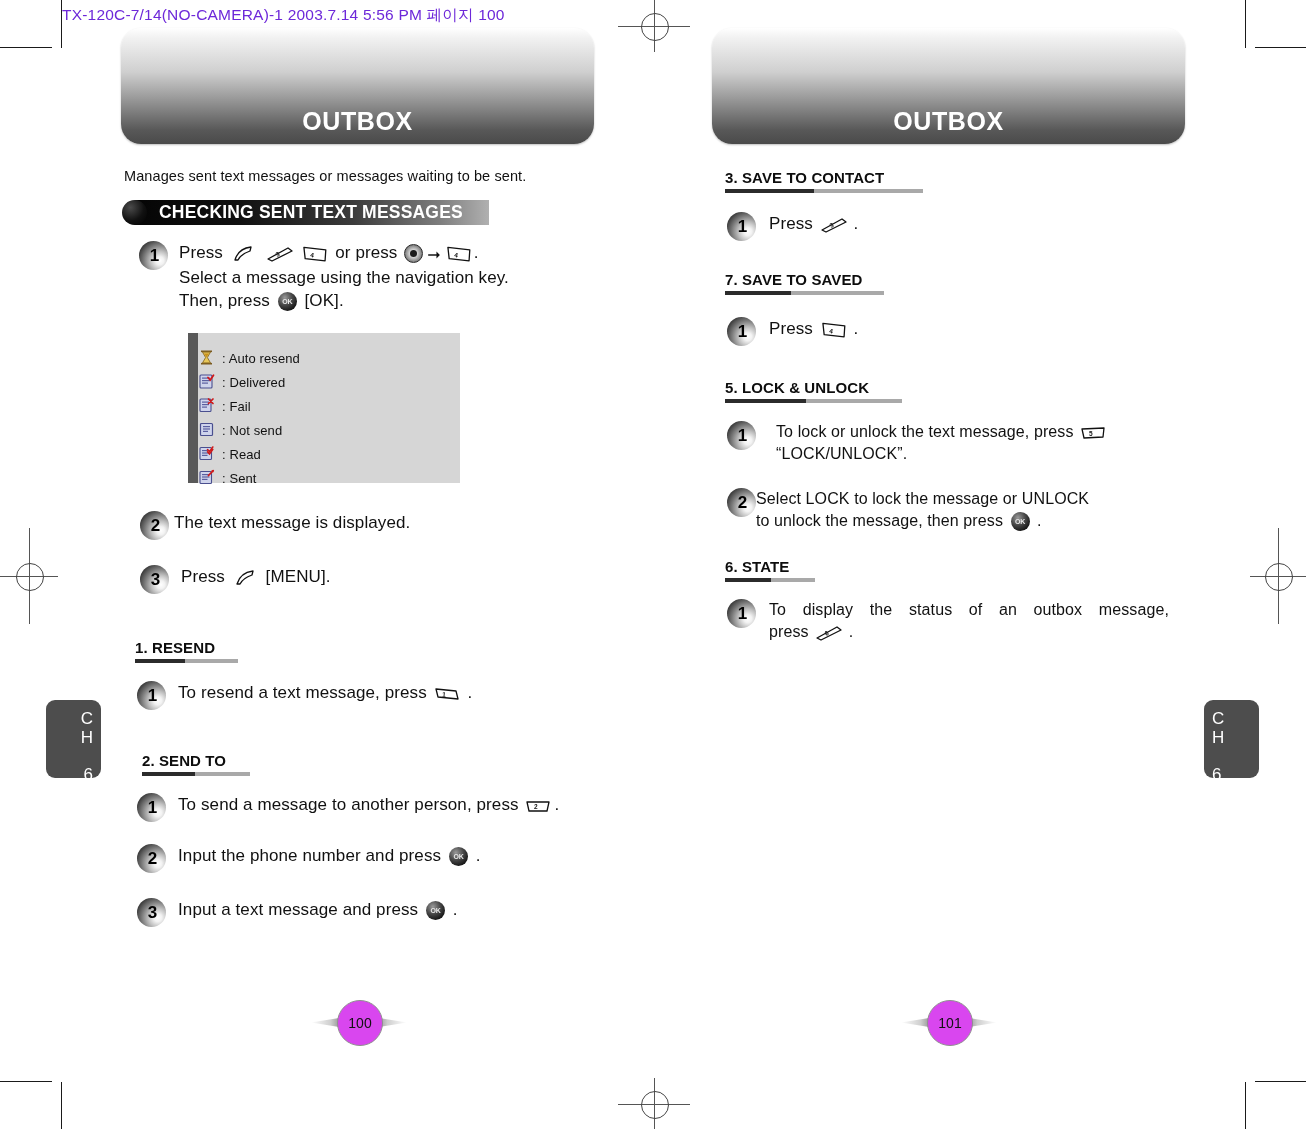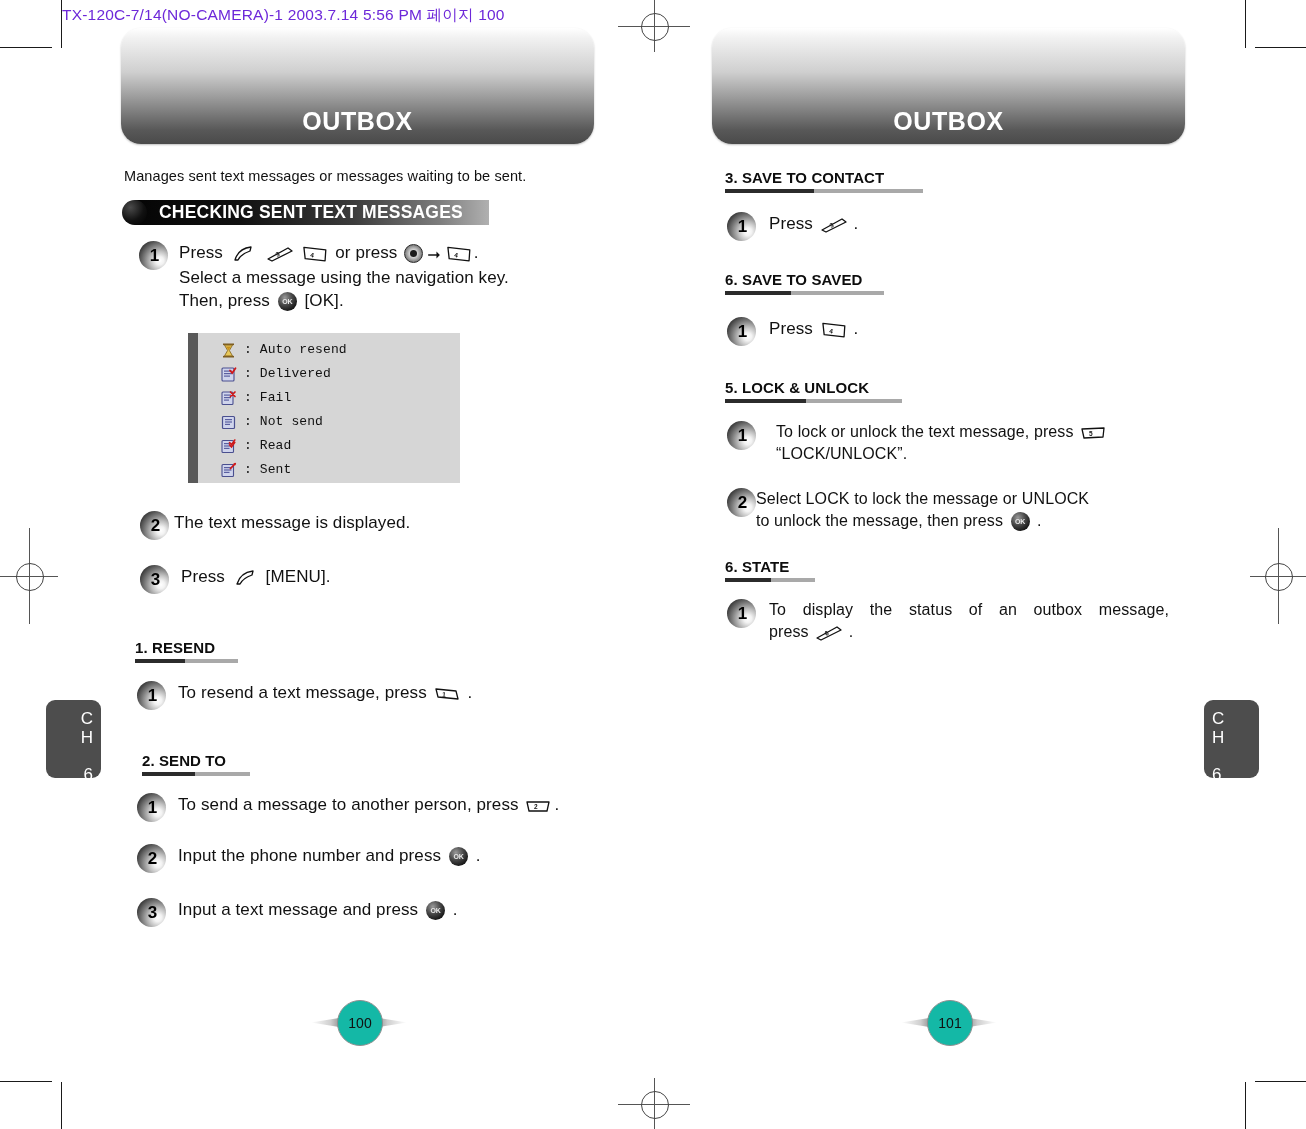--- a/index.html
+++ b/index.html
@@ -96,21 +96,21 @@
     border-radius:50%;background:#1c1c1c;
   }
   .arrw{display:inline-block;vertical-align:-2px;margin:0 2px;font-size:16px;color:#111;}
 
   
   .legend{position:absolute;display:flex;}
   .legend .spine{width:10px;background:#595959;flex:0 0 auto;}
   .legend .body{
     flex:1 1 auto;background:#d6d6d6;padding:9px 0 9px 0;
   }
-  .legend .row{display:flex;align-items:flex-start;height:24px;padding-left:22px;font-family:Liberation Mono, monospace;}
+  .legend .row{display:flex;align-items:flex-end;height:24px;}
   .legend .row .ic{width:17px;height:17px;flex:0 0 auto;position:relative;margin-right:7px;}
   .legend .row .lt{font-size:13px;color:#111;letter-spacing:.1px;}
 
   
   .chtab{
     position:absolute;width:55px;height:78px;border-radius:9px;background:#4d4d4d;
     color:#fff;font-size:17px;line-height:19px;box-sizing:border-box;padding:9px 8px;
   }
   .chtab .ch{letter-spacing:0;}
   .chtab .num{margin-top:18px;}
@@ -119,21 +119,21 @@
 
   
   .folio{position:absolute;width:96px;height:44px;}
   .folio .wingL,.folio .wingR{position:absolute;top:18px;width:28px;height:9px;}
   .folio .wingL{left:0;background:linear-gradient(to right,rgba(255,255,255,0) 0%,#cfcfcf 70%,#9a9a9a 100%);
     clip-path:polygon(0 50%,100% 0,100% 100%);}
   .folio .wingR{right:0;background:linear-gradient(to left,rgba(255,255,255,0) 0%,#cfcfcf 70%,#9a9a9a 100%);
     clip-path:polygon(100% 50%,0 0,0 100%);}
   .folio .circ{
     position:absolute;left:50%;top:0;width:44px;height:44px;margin-left:-22px;border-radius:50%;
-    border:1.6px solid #8f8f8f;background:#14b8a6;
+    border:1.6px solid #8f8f8f;background:#d946ef;
     display:flex;align-items:center;justify-content:center;font-size:14px;color:#111;
   }
 </style>
 </head>
 <body>
 
 <div class="page">
 
   <div class="crop-line" style="left:61px;top:0;width:1.4px;height:48px;"></div>
   <div class="crop-line" style="left:0;top:47px;width:52px;height:1.4px;"></div>
@@ -379,21 +379,21 @@
     <div class="ball">
         <span>1</span>
       </div>
     <div class="txt" style="margin-left:13px;">Press <span class="key"><svg width="27" height="16" viewBox="0 0 27 16">
             <path d="M2 13 L22 2 L26 5 L6 15 Z" fill="#fff" stroke="#111" stroke-width="1.3" stroke-linejoin="round"></path>
             <text x="11" y="11" font-size="6.5" font-family="Liberation Sans, sans-serif" font-weight="bold" fill="#111" transform="rotate(-26 11 11)">3</text>
           </svg></span> .</div>
   </div>
 
   <div class="sect" style="left:725px;top:271px;">
-    <div class="lbl">6. SAVE TO SAVED</div>
+    <div class="lbl">7. SAVE TO SAVED</div>
     <div class="rule">
         <div class="d" style="width:66px;"></div>
         <div class="l" style="width:93px;"></div>
       </div>
   </div>
   <div class="step" style="left:727px;top:317px;width:440px;">
     <div class="ball">
         <span>1</span>
       </div>
     <div class="txt" style="margin-left:13px;">Press <span class="key"><svg width="27" height="16" viewBox="0 0 27 16">

